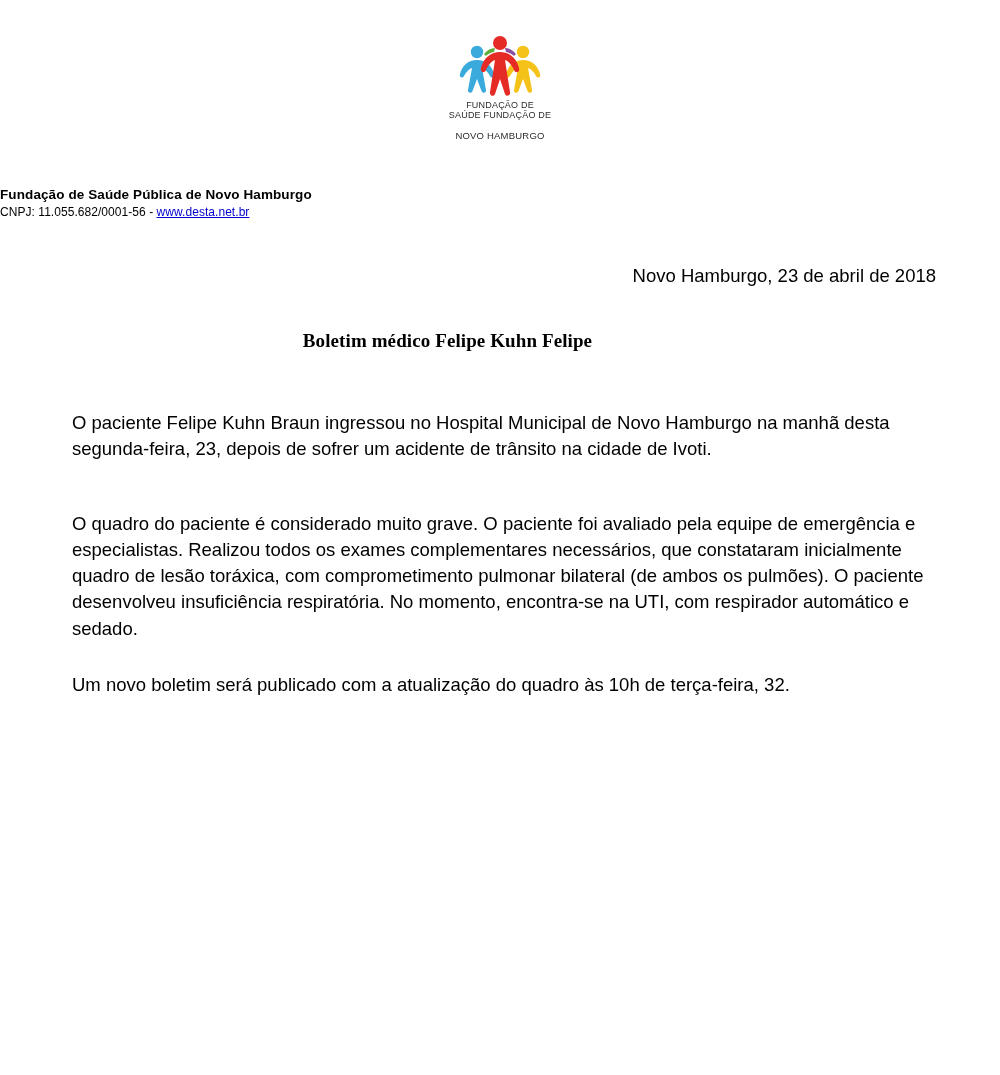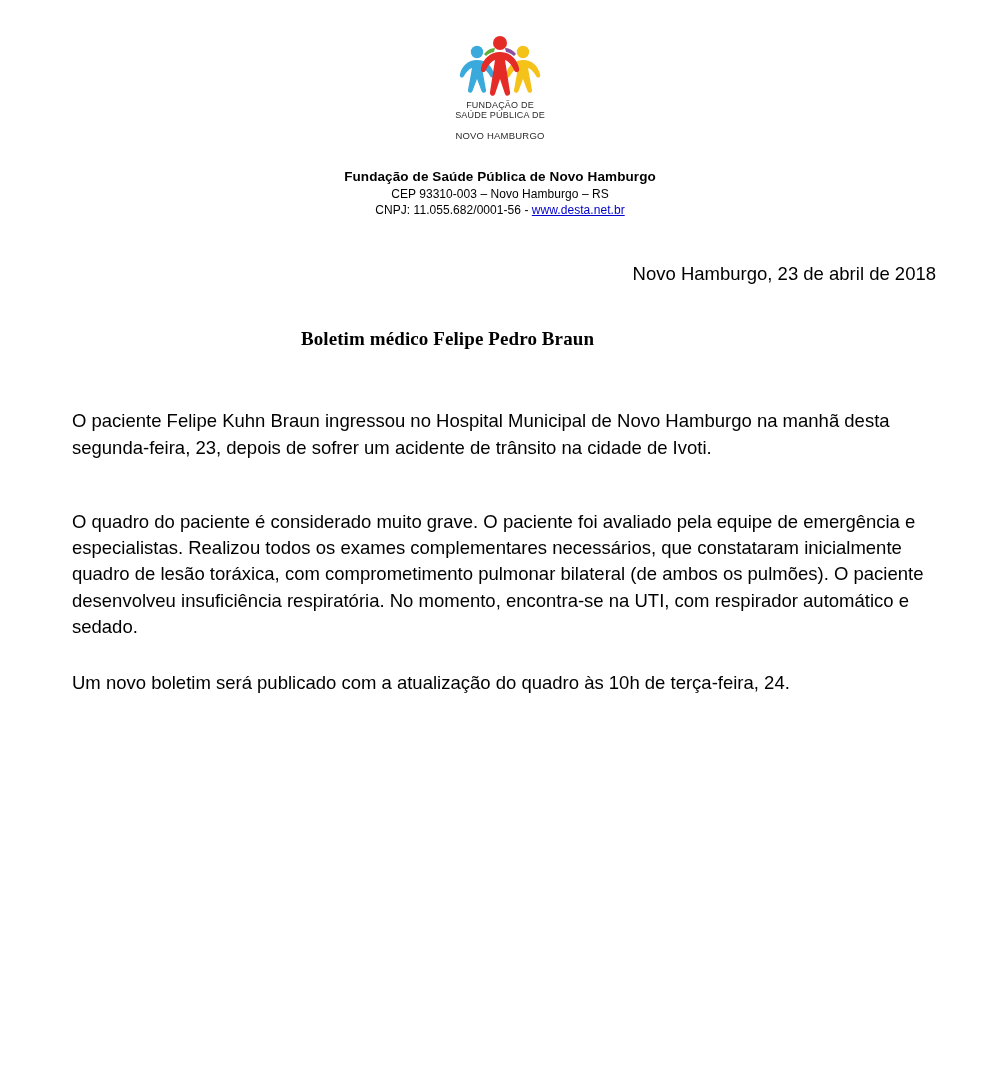--- a/index.html
+++ b/index.html
@@ -57,22 +57,22 @@
   }
   .logo-text .l3 {
     font-size: 9.5px;
     font-weight: normal;
     letter-spacing: 0.2px;
     display: block;
     margin-top: 11px;
   }
 
   .org-block {
-    margin-top: 26px;
-    text-align: center;
+    margin-top: 44px;
+    text-align: left;
     font-family: "Liberation Sans", sans-serif;
     color: #000;
   }
   .org-block .org-name {
     font-size: 13.5px;
     font-weight: bold;
     letter-spacing: 0.1px;
     line-height: 1.35;
   }
   .org-block .org-line {
@@ -135,38 +135,37 @@
         <path d="M72 28 C63 28 57 34 55 42 C54 45 57 47 59 44 C61 40 64 37 67 36 L63 58 C62.5 61 66.5 62 67.5 59 L72 47 L76.5 59 C77.5 62 81.5 61 81 58 L77 36 C80 37 83 40 85 44 C87 47 90 45 89 42 C87 34 81 28 72 28 Z" fill="#f5c21a"></path>
 
         <circle cx="49" cy="11" r="7" fill="#e52b26"></circle>
         <path d="M49 20 C39 20 32 27 30 36 C29 40 33 42 35 38 C37 33 41 29 44 28 L39 60 C38.4 64 43 65.5 44.2 61.5 L49 47 L53.8 61.5 C55 65.5 59.6 64 59 60 L54 28 C57 29 61 33 63 38 C65 42 69 40 68 36 C66 27 59 20 49 20 Z" fill="#e52b26"></path>
 
         <path d="M33 22 C36 18 40 16 44 16 L43 20 C40 20.5 37 22 35 24 Z" fill="#5fae3d"></path>
         <path d="M65 22 C62 18 58 16 54 16 L55 20 C58 20.5 61 22 63 24 Z" fill="#8a4fa0"></path>
       </svg>
       <div class="logo-text">
         <span class="l1">FUNDAÇÃO DE</span>
-        <span class="l2">SAÚDE PÚBLICA DE</span>
+        <span class="l2">SAÚDE FUNDAÇÃO DE</span>
         <span class="l3">NOVO HAMBURGO</span>
       </div>
     </div>
 
     <div class="org-block">
       <div class="org-name">Fundação de Saúde Pública de Novo Hamburgo</div>
-      <div class="org-line">CEP 93310-003 – Novo Hamburgo – RS</div>
       <div class="org-line"><span>CNPJ: 11.055.682/0001-56 - </span><a class="org-link" href="#">www.desta.net.br</a></div>
     </div>
 
   </header>
 
   <main class="content">
 
     <div class="date-line">Novo Hamburgo, 23 de abril de 2018</div>
 
-    <h1 class="doc-title">Boletim médico Felipe Pedro Braun</h1>
+    <h1 class="doc-title">Boletim médico Felipe Kuhn Felipe</h1>
 
     <p class="para p1">O paciente Felipe Kuhn Braun ingressou no Hospital Municipal de Novo Hamburgo na manhã desta segunda-feira, 23, depois de sofrer um acidente de trânsito na cidade de Ivoti.</p>
     <p class="para p2">O quadro do paciente é considerado muito grave. O paciente foi avaliado pela equipe de emergência e especialistas. Realizou todos os exames complementares necessários, que constataram inicialmente quadro de lesão toráxica, com comprometimento pulmonar bilateral (de ambos os pulmões). O paciente desenvolveu insuficiência respiratória. No momento, encontra-se na UTI, com respirador automático e sedado.</p>
-    <p class="para p3">Um novo boletim será publicado com a atualização do quadro às 10h de terça-feira, 24.</p>
+    <p class="para p3">Um novo boletim será publicado com a atualização do quadro às 10h de terça-feira, 32.</p>
 
   </main>
 
 </div>
 
 </body></html>

